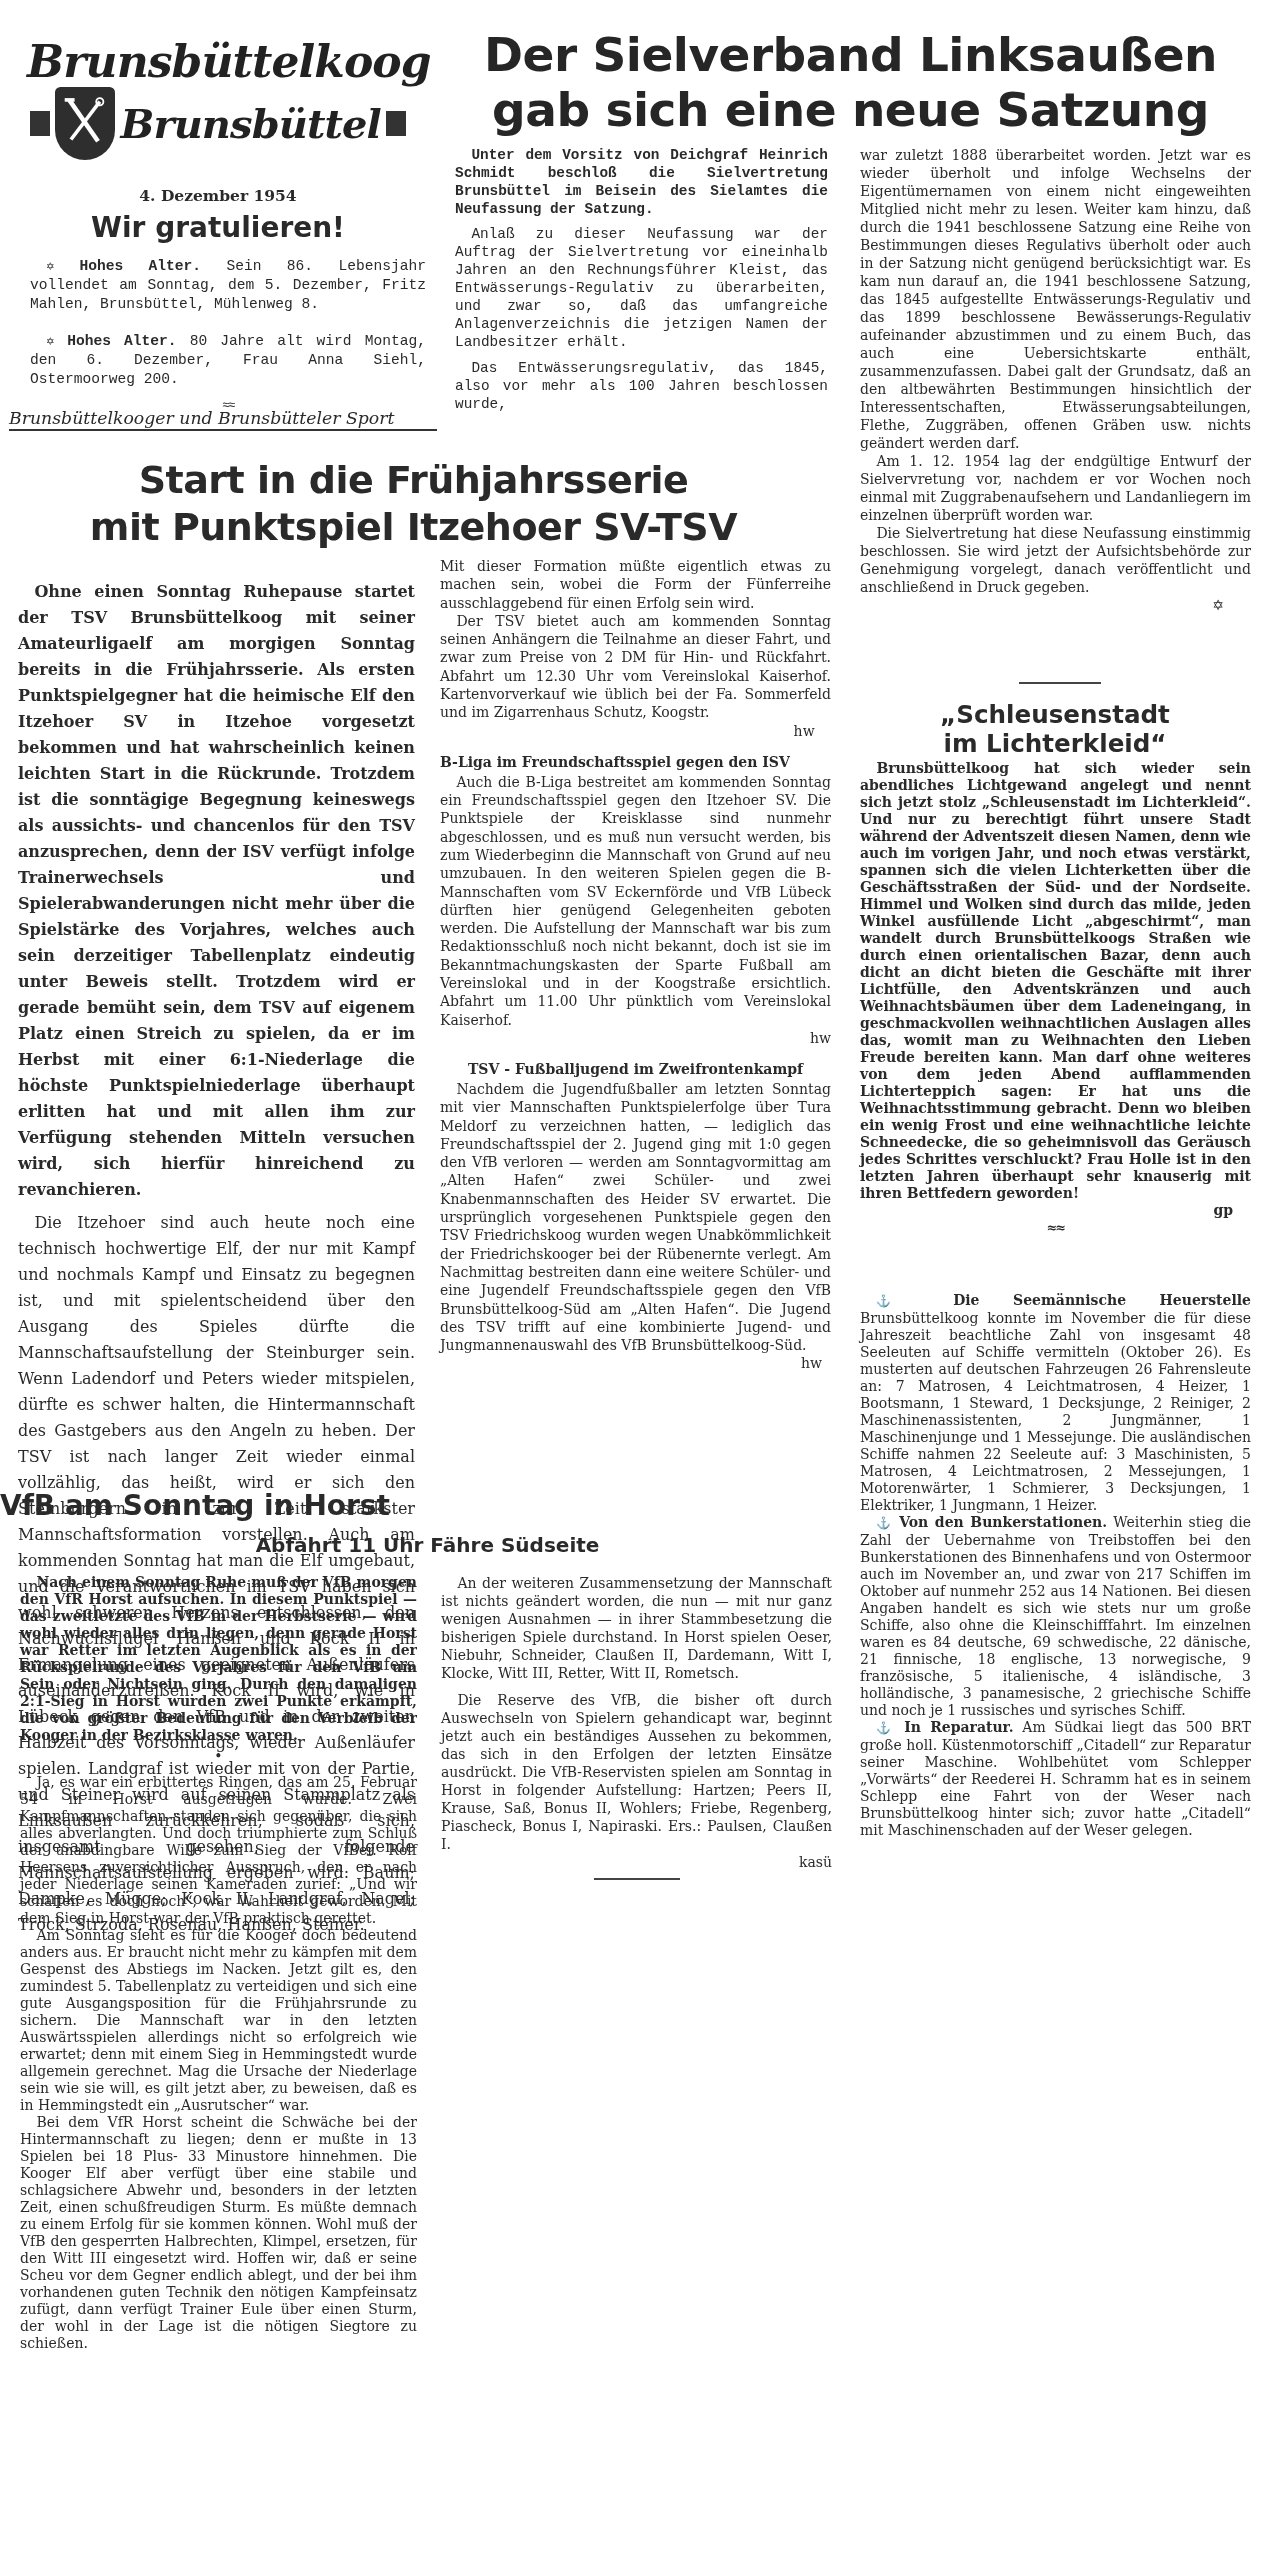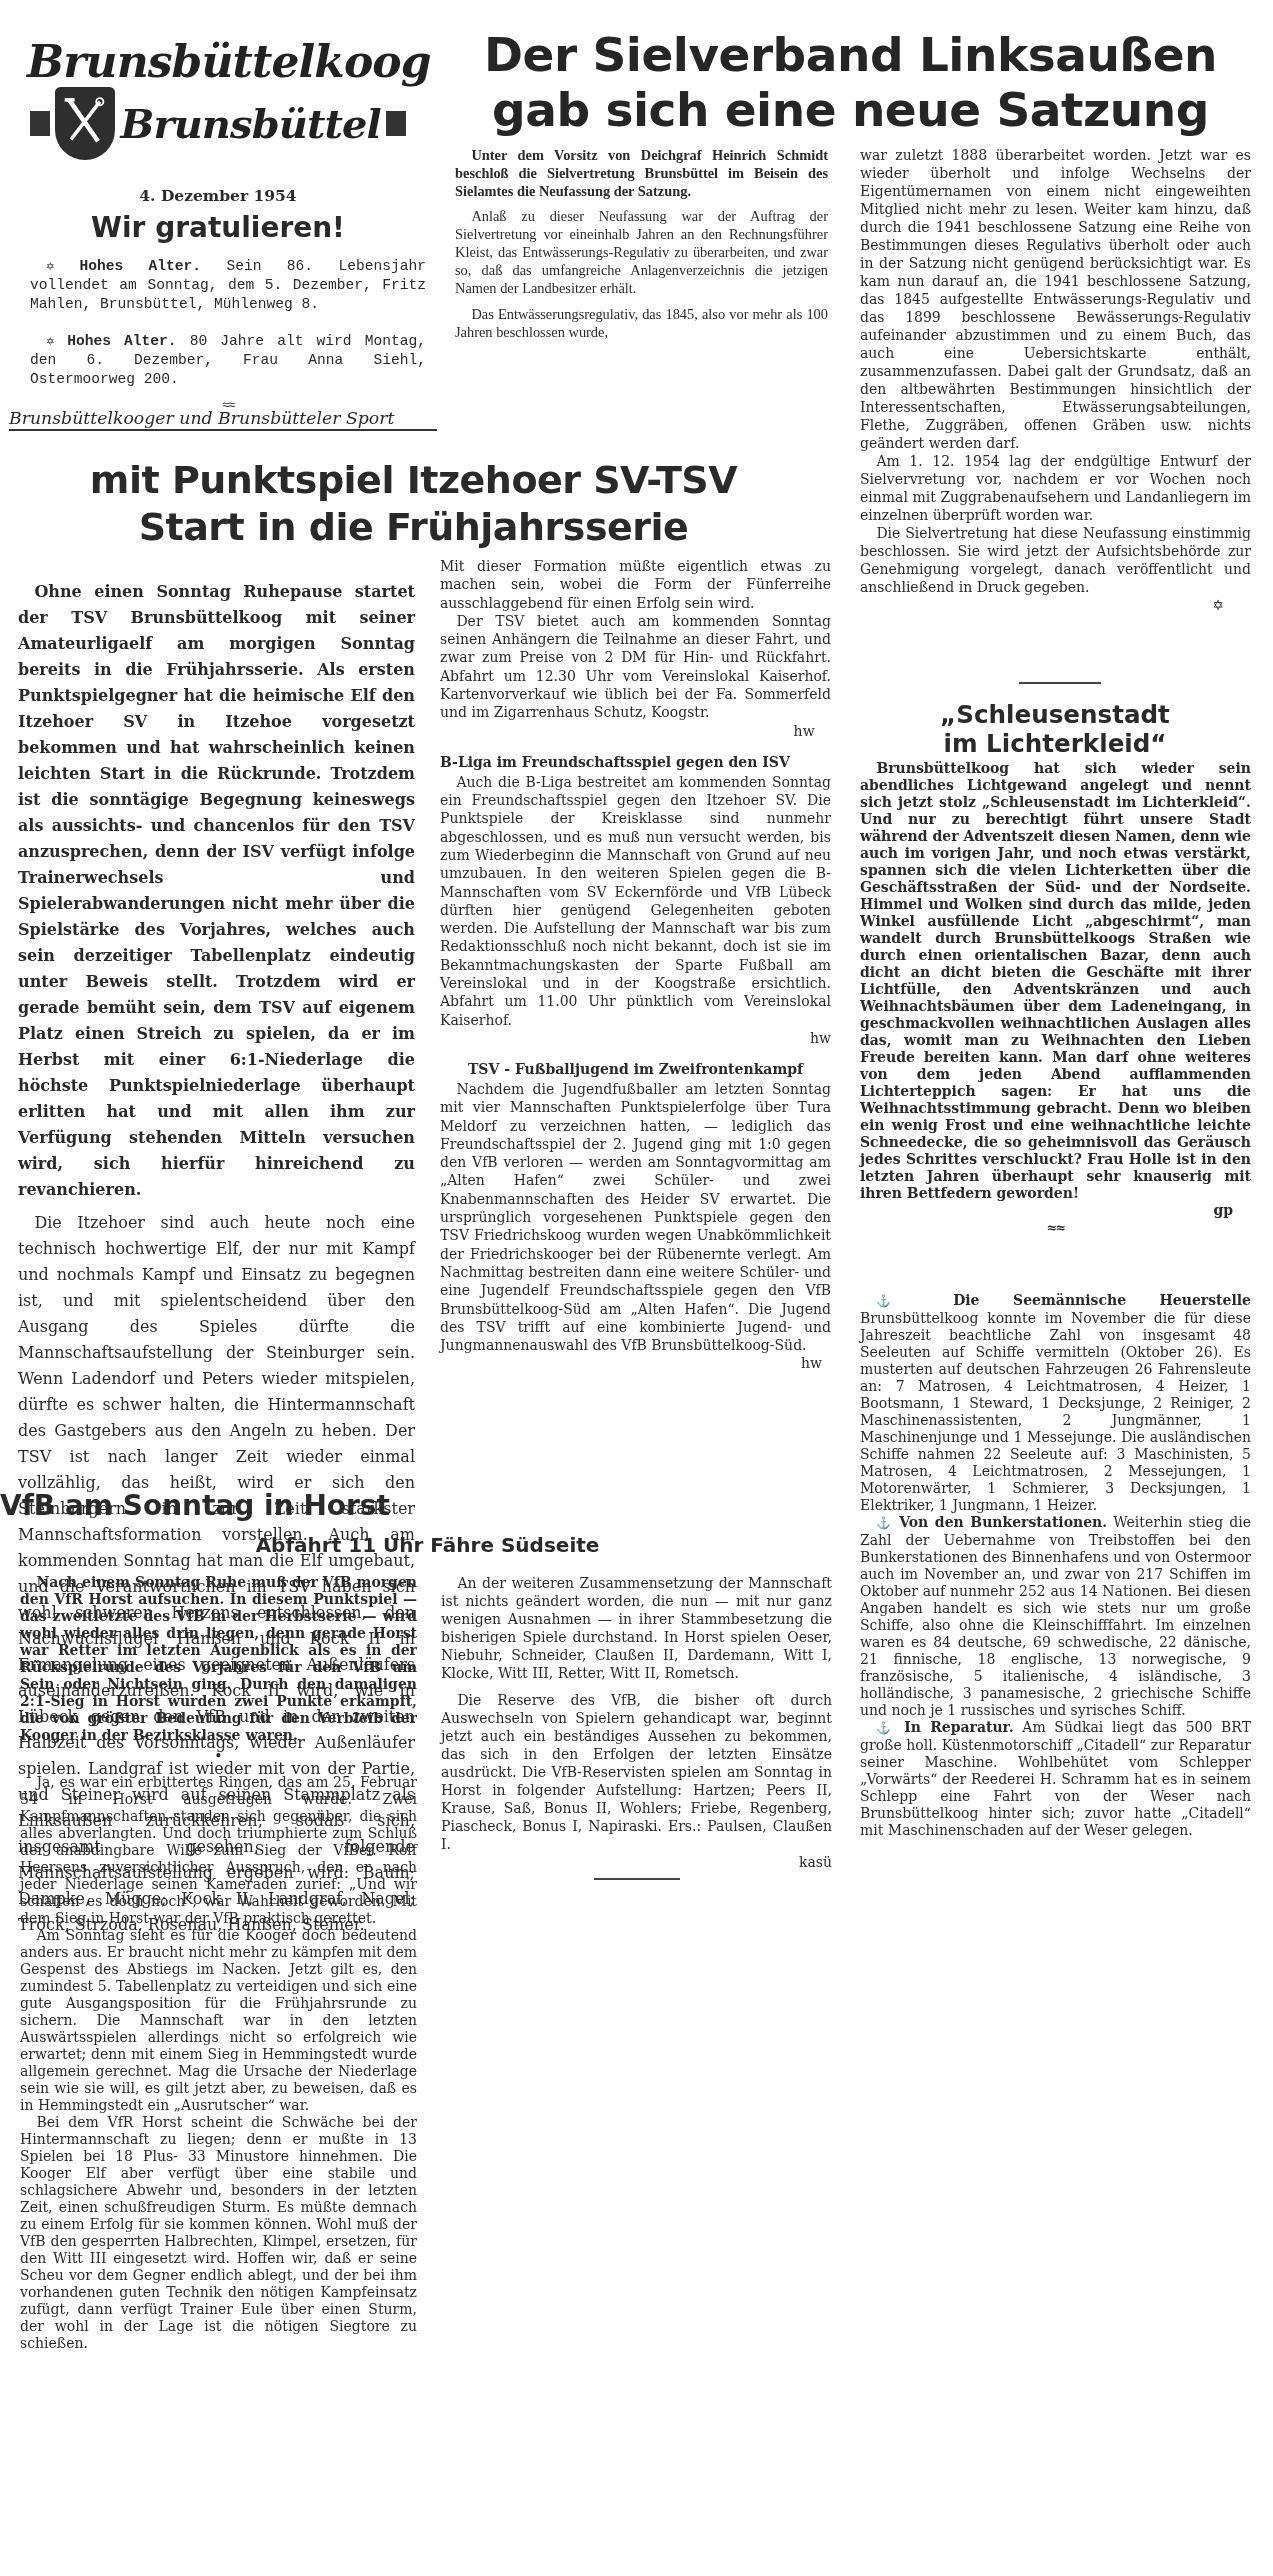--- a/index.html
+++ b/index.html
@@ -56,36 +56,36 @@
 <div class="abs col" style="left:30px; top:257px; width:396px; font-family:'Liberation Mono', monospace; font-size:14.6px; line-height:19px;">
   <p><span class="star">✡</span> <span class="bold">Hohes Alter.</span><span> Sein 86. Lebensjahr vollendet am Sonntag, dem 5. Dezember, Fritz Mahlen, Brunsbüttel, Mühlenweg 8.</span></p>
   <p style="margin-top:18px;"><span class="star">✡</span> <span class="bold">Hohes Alter.</span><span> 80 Jahre alt wird Montag, den 6. Dezember, Frau Anna Siehl, Ostermoorweg 200.</span></p>
   <div class="squiggle" style="margin-top:7.3px;">≈≈</div>
 </div>
 
 <div class="abs main-head">
   <div>Der Sielverband Linksaußen</div>
   <div>gab sich eine neue Satzung</div>
 </div>
-<div class="abs col" style="left:455px; top:146px; width:373px; font-family:Liberation Serif, serif; font-size:14.4px; line-height:18px;">
+<div class="abs col" style="left:455px; top:146px; width:373px; font-family:Liberation Mono, monospace; font-size:14.4px; line-height:18px;">
   <p class="bold" style="text-indent:16.4px;">Unter dem Vorsitz von Deichgraf Heinrich Schmidt beschloß die Sielvertretung Brunsbüttel im Beisein des Sielamtes die Neufassung der Satzung.</p>
   <p style="margin-top:7.3px;">Anlaß zu dieser Neufassung war der Auftrag der Sielvertretung vor eineinhalb Jahren an den Rechnungsführer Kleist, das Entwässerungs-Regulativ zu überarbeiten, und zwar so, daß das umfangreiche Anlagenverzeichnis die jetzigen Namen der Landbesitzer erhält.</p>
   <p style="margin-top:7.3px;">Das Entwässerungsregulativ, das 1845, also vor mehr als 100 Jahren beschlossen wurde,</p>
 </div>
 <div class="abs col" style="left:860px; top:146px; width:391px; font-size:14px; line-height:18px;">
   <p style="text-indent:0;">war zuletzt 1888 überarbeitet worden. Jetzt war es wieder überholt und infolge Wechselns der Eigentümernamen von einem nicht eingeweihten Mitglied nicht mehr zu lesen. Weiter kam hinzu, daß durch die 1941 beschlossene Satzung eine Reihe von Bestimmungen dieses Regulativs überholt oder auch in der Satzung nicht genügend berücksichtigt war. Es kam nun darauf an, die 1941 beschlossene Satzung, das 1845 aufgestellte Entwässerungs-Regulativ und das 1899 beschlossene Bewässerungs-Regulativ aufeinander abzustimmen und zu einem Buch, das auch eine Uebersichtskarte enthält, zusammenzufassen. Dabei galt der Grundsatz, daß an den altbewährten Bestimmungen hinsichtlich der Interessentschaften, Etwässerungsabteilungen, Flethe, Zuggräben, offenen Gräben usw. nichts geändert werden darf.</p>
   <p>Am 1. 12. 1954 lag der endgültige Entwurf der Sielvervretung vor, nachdem er vor Wochen noch einmal mit Zuggrabenaufsehern und Landanliegern im einzelnen überprüft worden war.</p>
   <p>Die Sielvertretung hat diese Neufassung einstimmig beschlossen. Sie wird jetzt der Aufsichtsbehörde zur Genehmigung vorgelegt, danach veröffentlicht und anschließend in Druck gegeben.</p>
   <span class="sig" style="margin-right:27px;">✡</span>
 </div>
 
 <div class="abs sport-section">Brunsbüttelkooger und Brunsbütteler Sport</div>
 <div class="abs sport-head">
+  <div>Start in die Frühjahrsserie</div>
   <div>mit Punktspiel Itzehoer SV-TSV</div>
-  <div>Start in die Frühjahrsserie</div>
 </div>
 
 <div class="abs col" style="left:18px; top:557px; width:397px; font-size:16px; line-height:26px;margin-top:22px;">
   <p class="bold">Ohne einen Sonntag Ruhepause startet der TSV Brunsbüttelkoog mit seiner Amateurligaelf am morgigen Sonntag bereits in die Frühjahrsserie. Als ersten Punktspielgegner hat die heimische Elf den Itzehoer SV in Itzehoe vorgesetzt bekommen und hat wahrscheinlich keinen leichten Start in die Rückrunde. Trotzdem ist die sonntägige Begegnung keineswegs als aussichts- und chancenlos für den TSV anzusprechen, denn der ISV verfügt infolge Trainerwechsels und Spielerabwanderungen nicht mehr über die Spielstärke des Vorjahres, welches auch sein derzeitiger Tabellenplatz eindeutig unter Beweis stellt. Trotzdem wird er gerade bemüht sein, dem TSV auf eigenem Platz einen Streich zu spielen, da er im Herbst mit einer 6:1-Niederlage die höchste Punktspielniederlage überhaupt erlitten hat und mit allen ihm zur Verfügung stehenden Mitteln versuchen wird, sich hierfür hinreichend zu revanchieren.</p>
   <p style="margin-top:7.3px;">Die Itzehoer sind auch heute noch eine technisch hochwertige Elf, der nur mit Kampf und nochmals Kampf und Einsatz zu begegnen ist, und mit spielentscheidend über den Ausgang des Spieles dürfte die Mannschaftsaufstellung der Steinburger sein. Wenn Ladendorf und Peters wieder mitspielen, dürfte es schwer halten, die Hintermannschaft des Gastgebers aus den Angeln zu heben. Der TSV ist nach langer Zeit wieder einmal vollzählig, das heißt, wird er sich den Steinburgern in zur Zeit stärkster Mannschaftsformation vorstellen. Auch am kommenden Sonntag hat man die Elf umgebaut, und die Verantwortlichen im TSV haben sich wohl schweren Herzens entschlossen, den Nachwuchsflügel Hanßen und Kock II in Ermangelung eines geeigneten Außenläufers auseinanderzureißen. Kock II wird, wie in Lübeck gegen den VfB und in der zweiten Halbzeit des Vorsonntags, wieder Außenläufer spielen. Landgraf ist wieder mit von der Partie, und Steiner wird auf seinen Stammplatz als Linksaußen zurückkehren, sodaß sich, insgesamt gesehen, folgende Mannschaftsaufstellung ergeben wird: Baum; Dampke, Mügge; Kock II, Landgraf, Nagel; Tröck, Strzoda, Rosenau, Hanßen, Steiner.</p>
 </div>
 
 <div class="abs col" style="left:440px; top:557px; width:391px; font-size:14px; line-height:18.3px;">
   <p style="text-indent:0;">Mit dieser Formation müßte eigentlich etwas zu machen sein, wobei die Form der Fünferreihe ausschlaggebend für einen Erfolg sein wird.</p>
   <p>Der TSV bietet auch am kommenden Sonntag seinen Anhängern die Teilnahme an dieser Fahrt, und zwar zum Preise von 2 DM für Hin- und Rückfahrt. Abfahrt um 12.30 Uhr vom Vereinslokal Kaiserhof. Kartenvorverkauf wie üblich bei der Fa. Sommerfeld und im Zigarrenhaus Schutz, Koogstr.</p>

